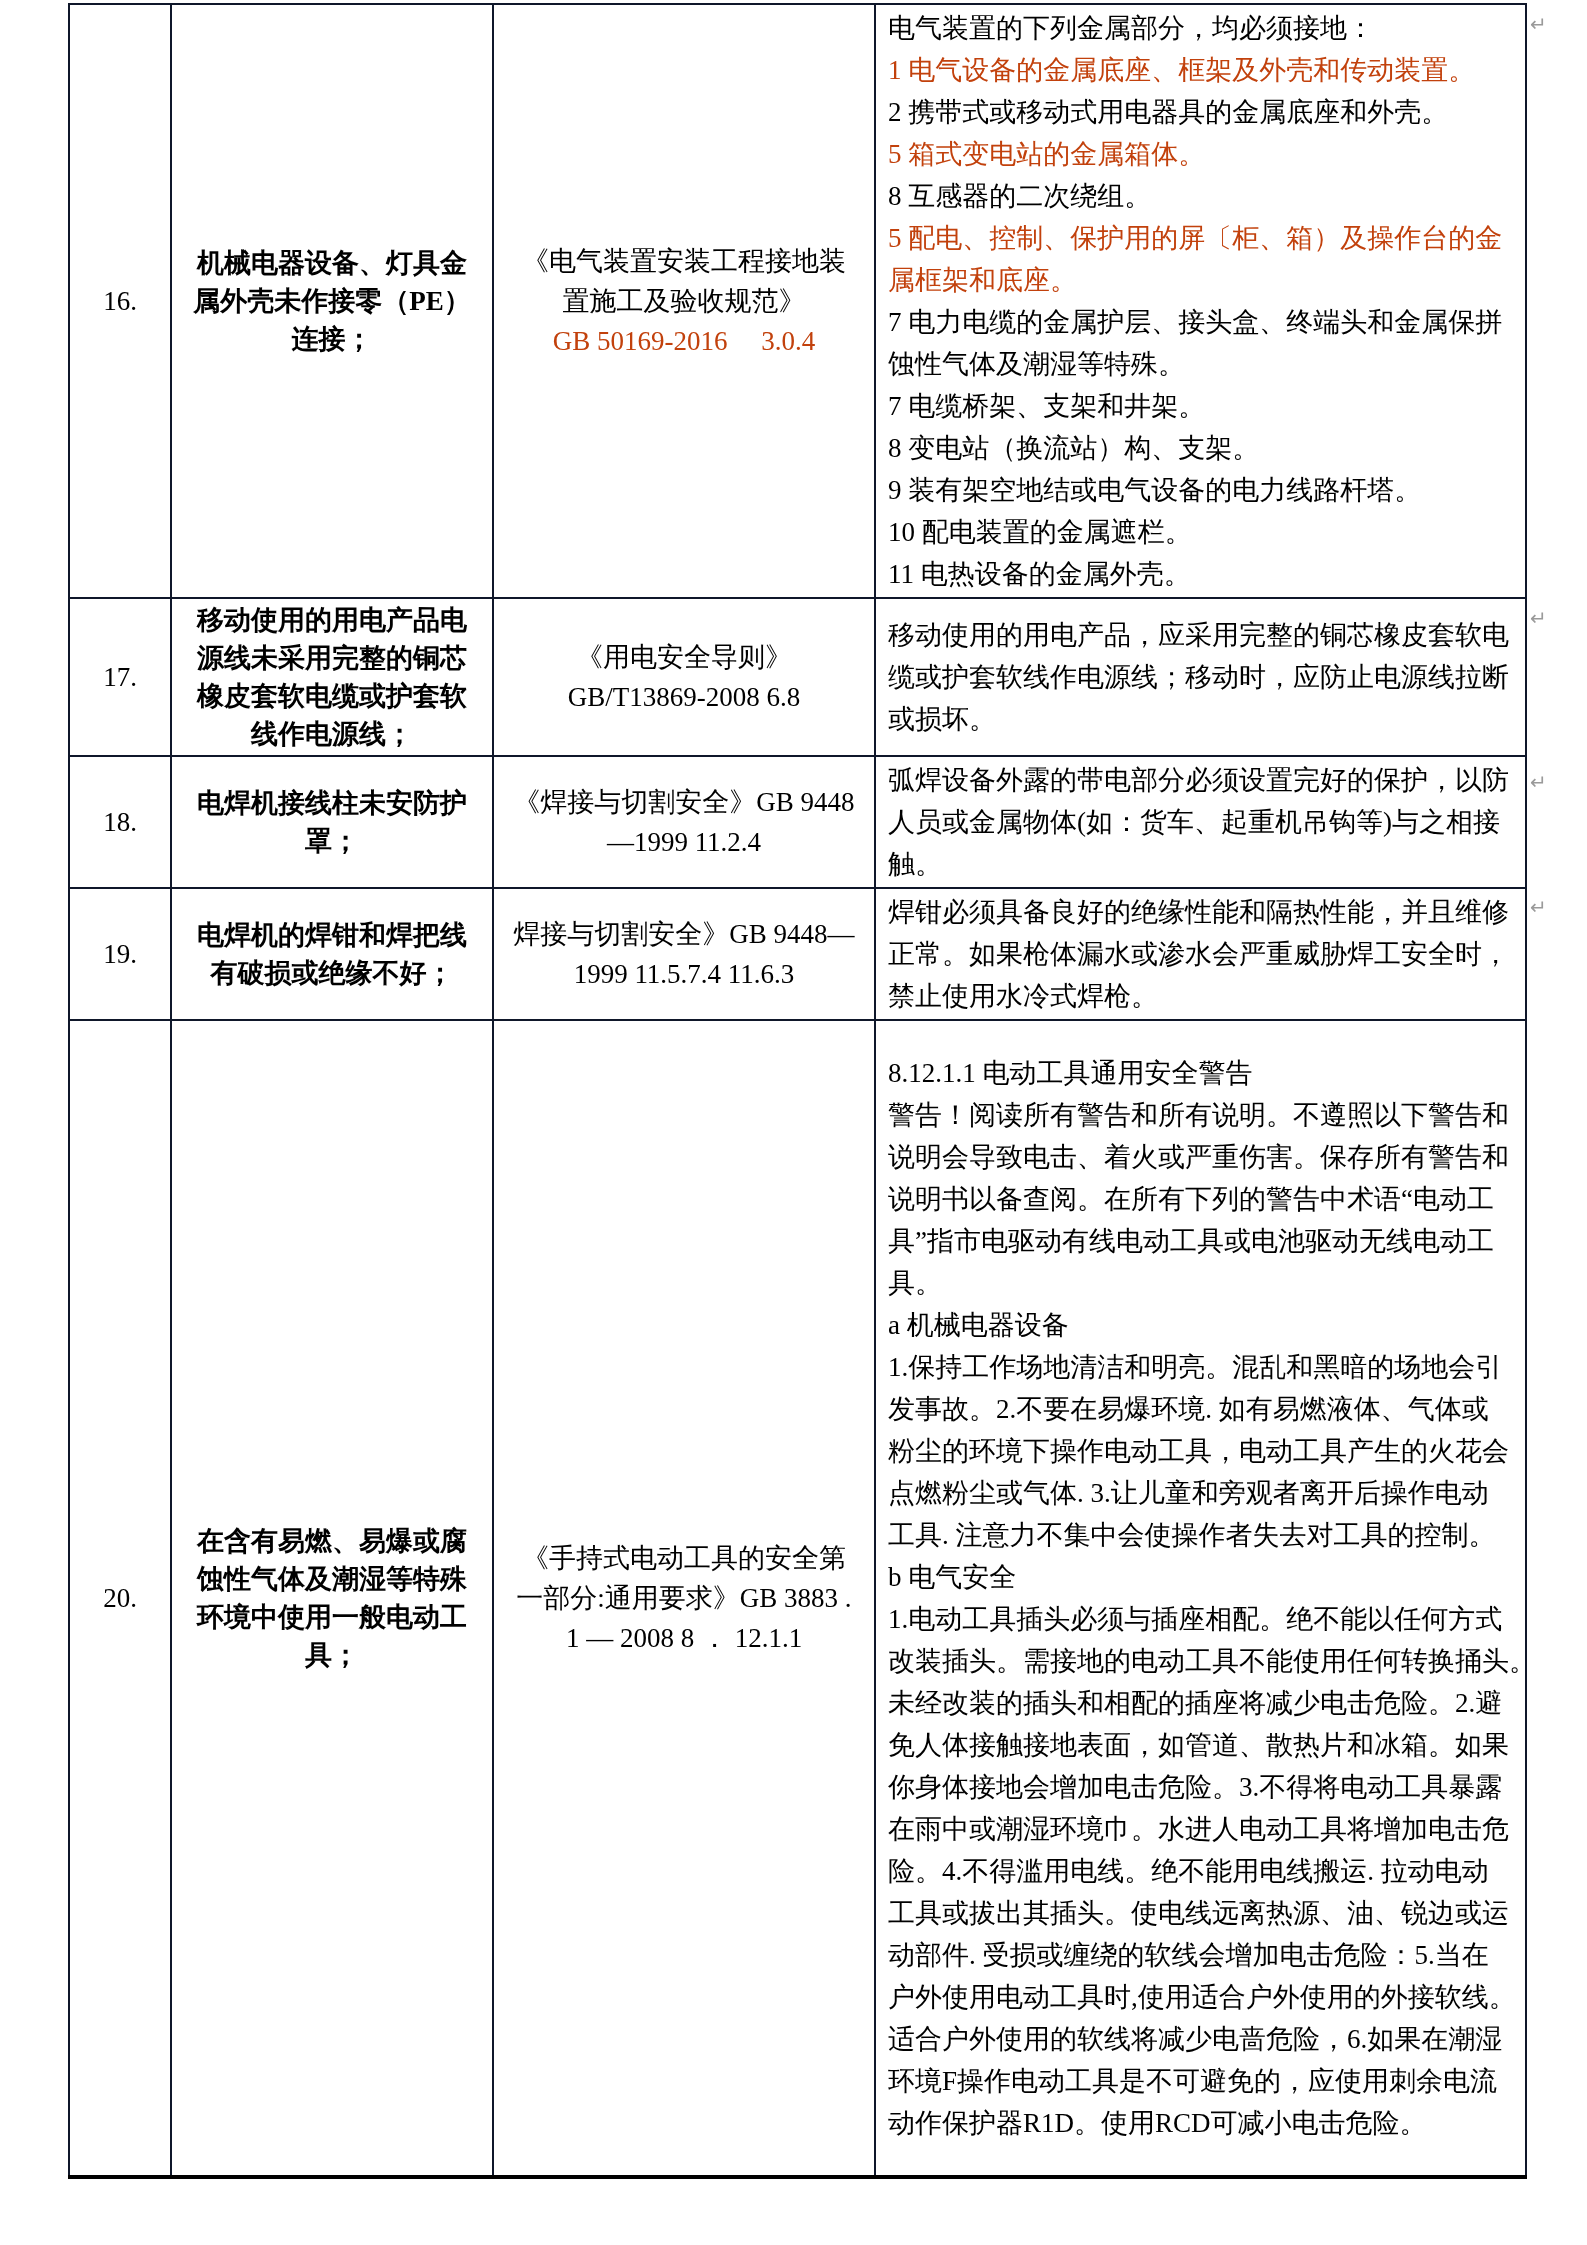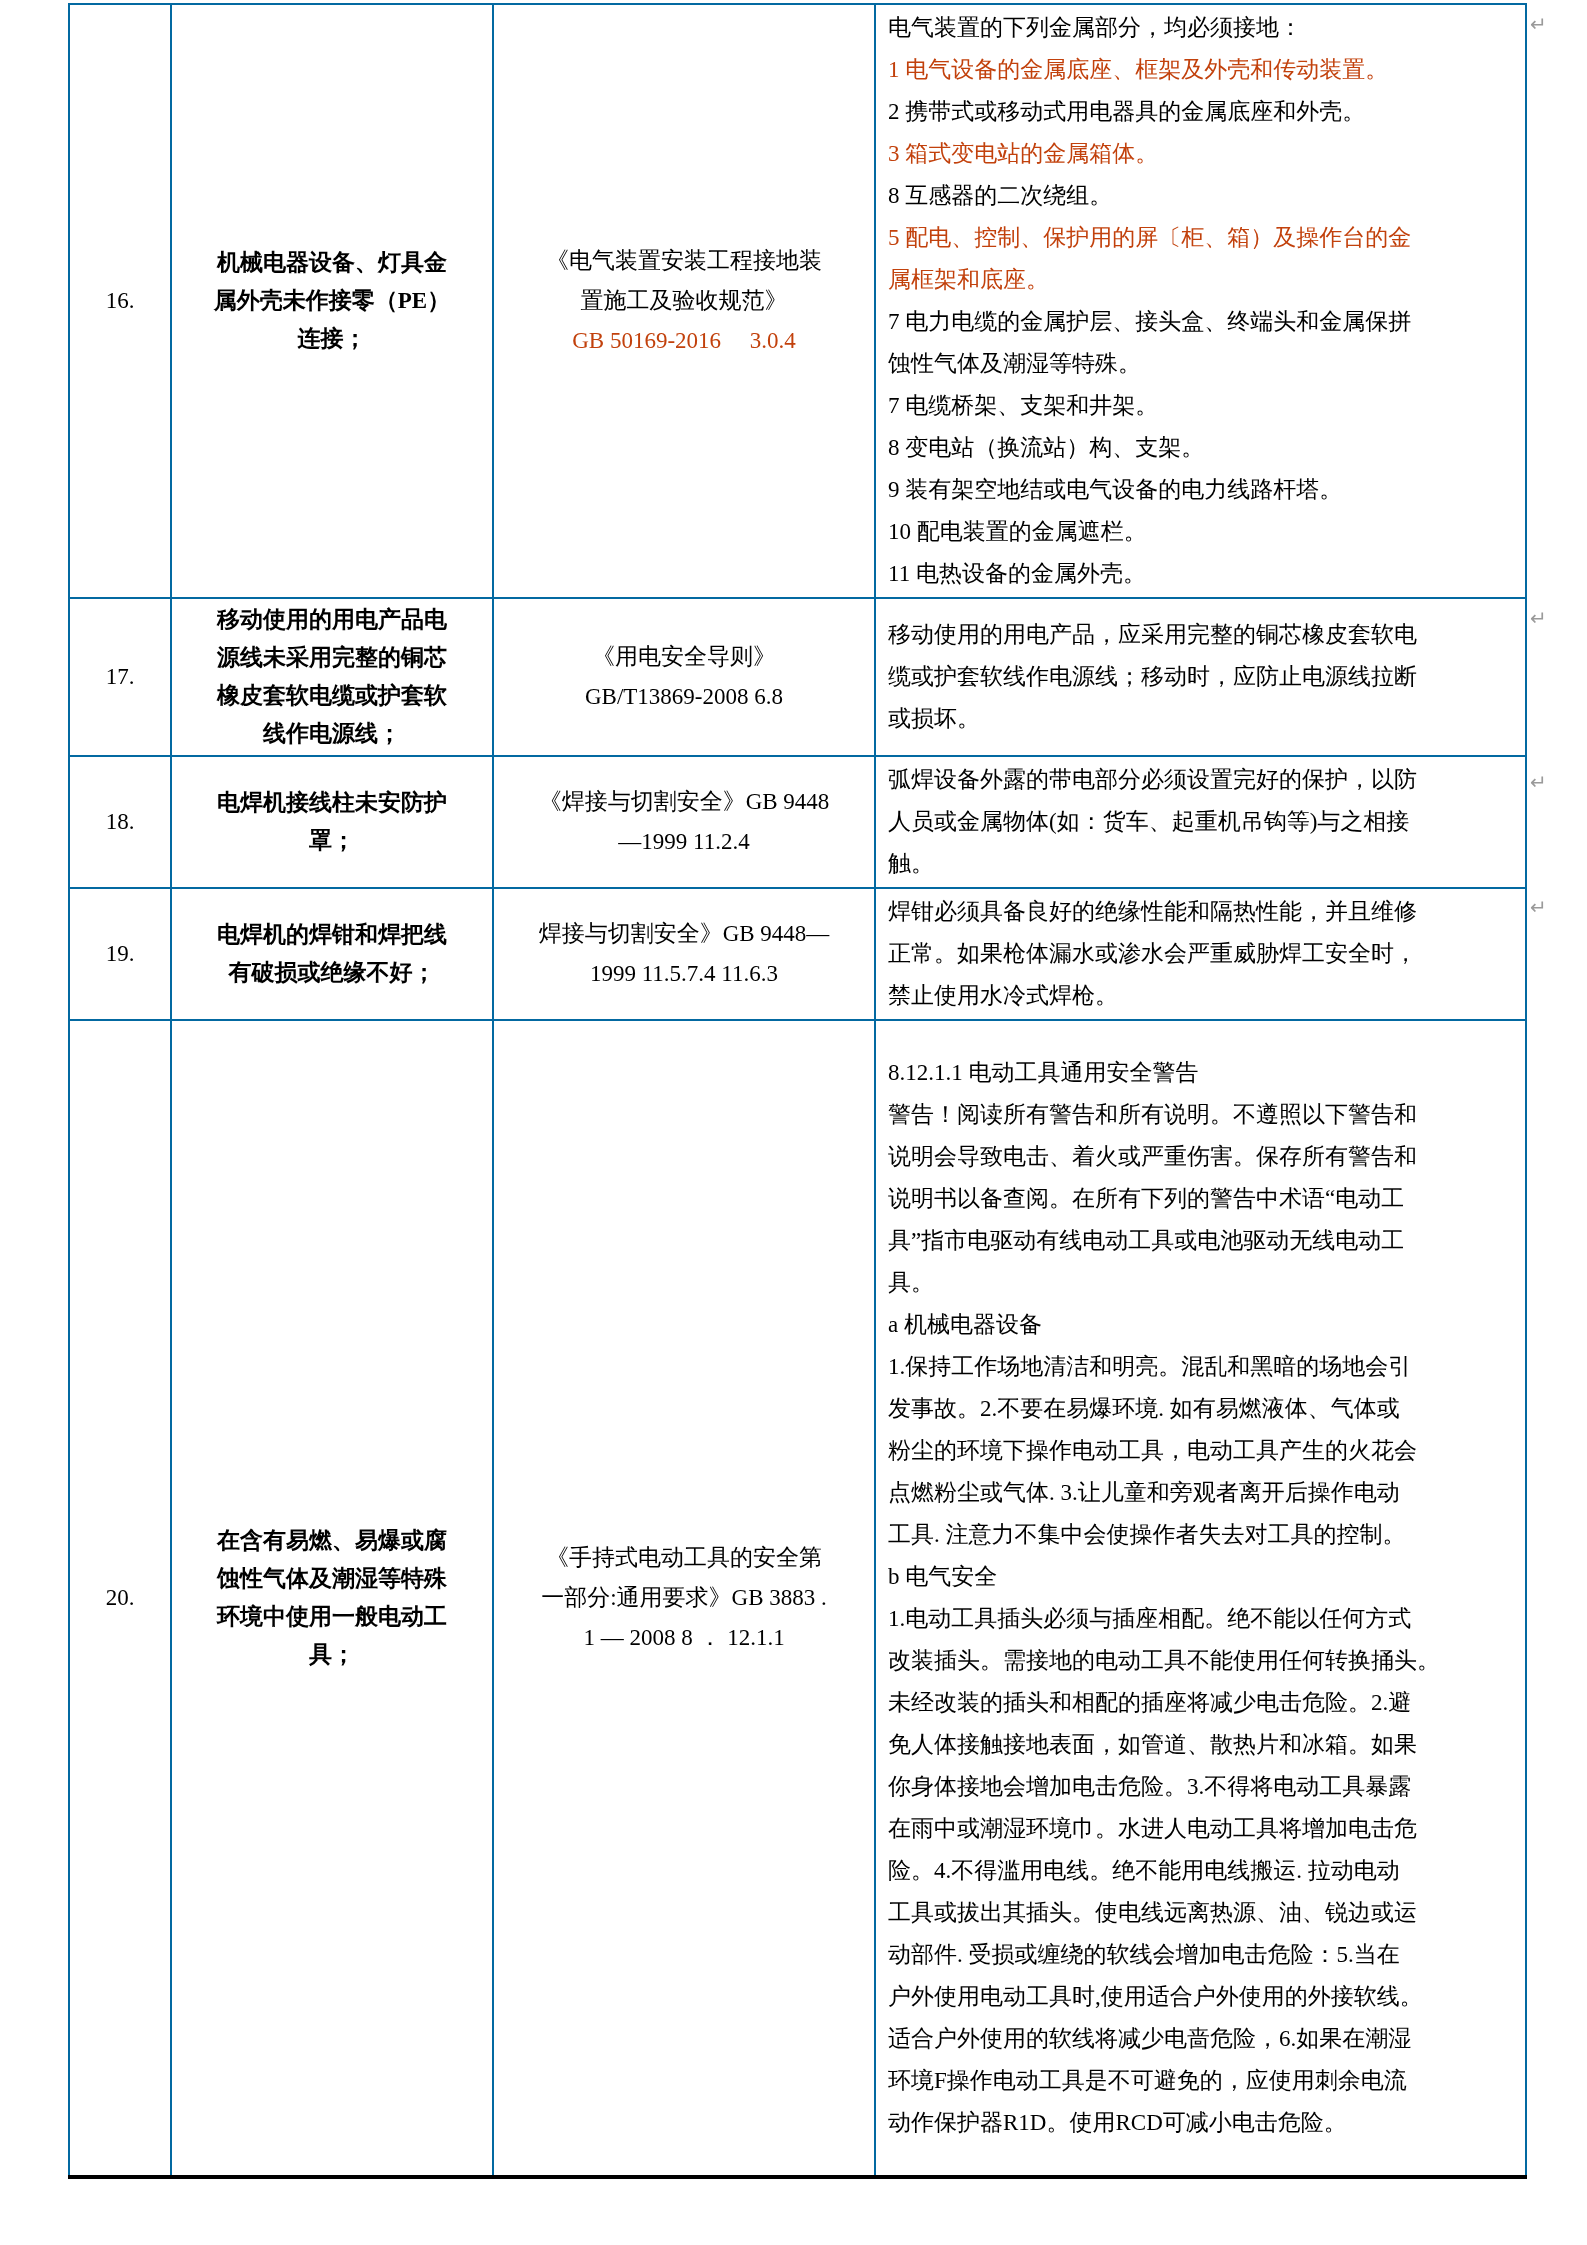--- a/index.html
+++ b/index.html
@@ -12,24 +12,24 @@
   }
   .table-wrap{position:absolute;left:68px;top:3px;}
   table.reg-table{
     border-collapse:collapse;
     table-layout:fixed;
     width:1457px;
     border:2px solid #000;
     border-bottom:4px solid #000;
   }
   td{
-    border:2px solid #0369a1;
+    border:2px solid #0f172a;
     vertical-align:middle;
     padding:2px 12px;
-    font-size:23px;
+    font-size:27px;
     overflow:hidden;
   }
   tr.row-16{height:588px;}
   tr.row-17{height:152px;}
   tr.row-18{height:124px;}
   tr.row-19{height:123px;}
   tr.row-20{height:1157px;}
   td.c-no{text-align:center;line-height:40px;padding:12px 2px;}
   td.c-issue .line{line-height:38px;text-align:center;font-weight:bold;}
   td.c-std .line{line-height:40px;text-align:center;}
@@ -71,21 +71,21 @@
               <div class="line">《电气装置安装工程接地装</div>
               <div class="line">置施工及验收规范》</div>
               <div class="line red">GB 50169-2016　 3.0.4</div>
             </div>
           </td>
         <td class="c-detail">
             <div>
               <div class="line">电气装置的下列金属部分，均必须接地：</div>
               <div class="line red">1 电气设备的金属底座、框架及外壳和传动装置。</div>
               <div class="line">2 携带式或移动式用电器具的金属底座和外壳。</div>
-              <div class="line red">3 箱式变电站的金属箱体。</div>
+              <div class="line red">5 箱式变电站的金属箱体。</div>
               <div class="line">8 互感器的二次绕组。</div>
               <div class="line red">5 配电、控制、保护用的屏〔柜、箱）及操作台的金</div>
               <div class="line red">属框架和底座。</div>
               <div class="line">7 电力电缆的金属护层、接头盒、终端头和金属保拼</div>
               <div class="line">蚀性气体及潮湿等特殊。</div>
               <div class="line">7 电缆桥架、支架和井架。</div>
               <div class="line">8 变电站（换流站）构、支架。</div>
               <div class="line">9 装有架空地结或电气设备的电力线路杆塔。</div>
               <div class="line">10 配电装置的金属遮栏。</div>
               <div class="line">11 电热设备的金属外壳。</div>

